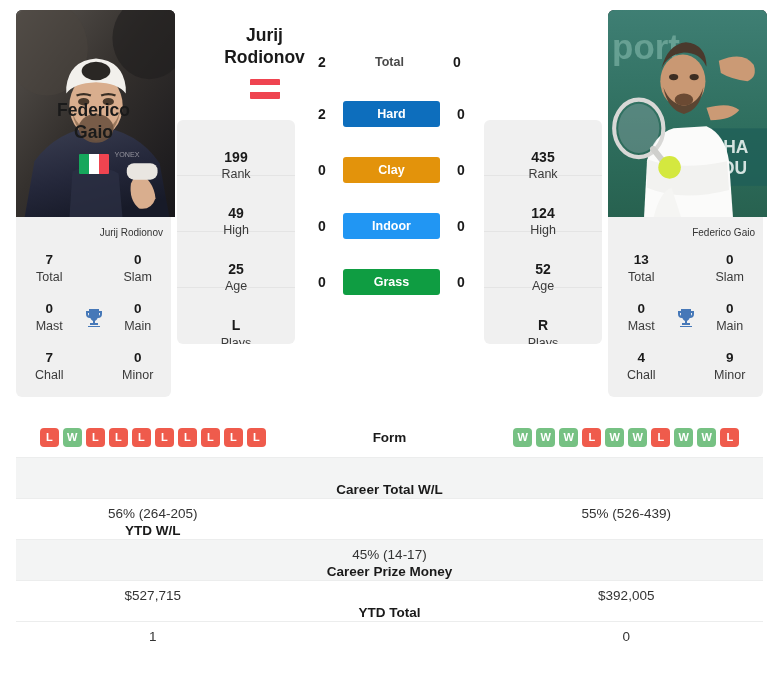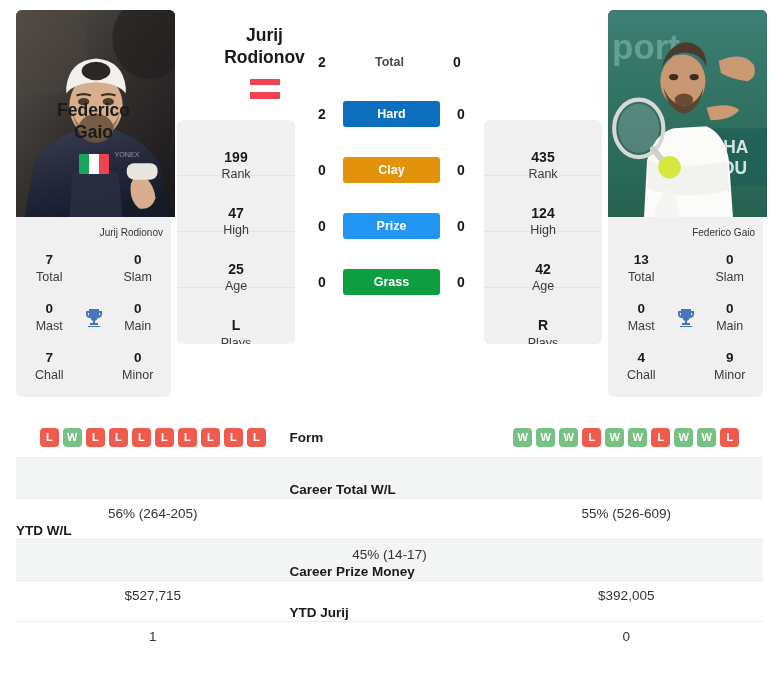--- a/index.html
+++ b/index.html
@@ -158,21 +158,21 @@
     border-bottom: 1px solid #eceded;
   }
   .trow.alt { background: #f3f4f4; }
   .tleft, .tright {
     text-align: center;
     font-size: 13.5px;
     color: #333;
     margin-top: 48px;
   }
   .tmid {
-    text-align: left;
+    text-align: center;
     font-size: 13.5px;
     font-weight: bold;
     color: #1a1a1a;
   }
   .form-strip {
     display: flex;
     justify-content: center;
     gap: 4px;
   }
   .fbadge {
@@ -270,21 +270,21 @@
         </div>
       </div>
     </div>
 
     <div class="stat-col">
       <div class="stat-cell">
         <div class="num">199</div>
         <div class="lbl">Rank</div>
       </div>
       <div class="stat-cell">
-        <div class="num">47</div>
+        <div class="num">49</div>
         <div class="lbl">High</div>
       </div>
       <div class="stat-cell">
         <div class="num">25</div>
         <div class="lbl">Age</div>
       </div>
       <div class="stat-cell">
         <div class="num">L</div>
         <div class="lbl">Plays</div>
       </div>
@@ -301,41 +301,41 @@
         <div class="surface-badge" style="background:#0d6ebd">Hard</div>
         <div class="score">0</div>
       </div>
       <div class="h2h-row">
         <div class="score">0</div>
         <div class="surface-badge" style="background:#e3930b">Clay</div>
         <div class="score">0</div>
       </div>
       <div class="h2h-row">
         <div class="score">0</div>
-        <div class="surface-badge" style="background:#2196f3">Prize</div>
+        <div class="surface-badge" style="background:#2196f3">Indoor</div>
         <div class="score">0</div>
       </div>
       <div class="h2h-row">
         <div class="score">0</div>
         <div class="surface-badge" style="background:#0f9d42">Grass</div>
         <div class="score">0</div>
       </div>
     </div>
 
     <div class="stat-col">
       <div class="stat-cell">
         <div class="num">435</div>
         <div class="lbl">Rank</div>
       </div>
       <div class="stat-cell">
         <div class="num">124</div>
         <div class="lbl">High</div>
       </div>
       <div class="stat-cell">
-        <div class="num">42</div>
+        <div class="num">52</div>
         <div class="lbl">Age</div>
       </div>
       <div class="stat-cell">
         <div class="num">R</div>
         <div class="lbl">Plays</div>
       </div>
     </div>
 
     <div class="player-col">
       <div class="photo">
@@ -457,34 +457,34 @@
         <span class="fbadge l">L</span>
         <span class="fbadge w">W</span>
         <span class="fbadge w">W</span>
         <span class="fbadge l">L</span>
       </div>
     </div>
 
     <div class="trow alt">
       <div class="tleft">56% (264-205)</div>
       <div class="tmid">Career Total W/L</div>
-      <div class="tright">55% (526-609)</div>
+      <div class="tright">55% (526-439)</div>
     </div>
 
     <div class="trow">
       <div class="tmid">YTD W/L</div>
       <div class="tright">45% (14-17)</div>
     </div>
 
     <div class="trow alt">
       <div class="tleft">$527,715</div>
       <div class="tmid">Career Prize Money</div>
       <div class="tright">$392,005</div>
     </div>
 
     <div class="trow">
       <div class="tleft">1</div>
-      <div class="tmid">YTD Jurij</div>
+      <div class="tmid">YTD Total</div>
       <div class="tright">0</div>
     </div>
 
   </div>
 </div>
 
 </body></html>

